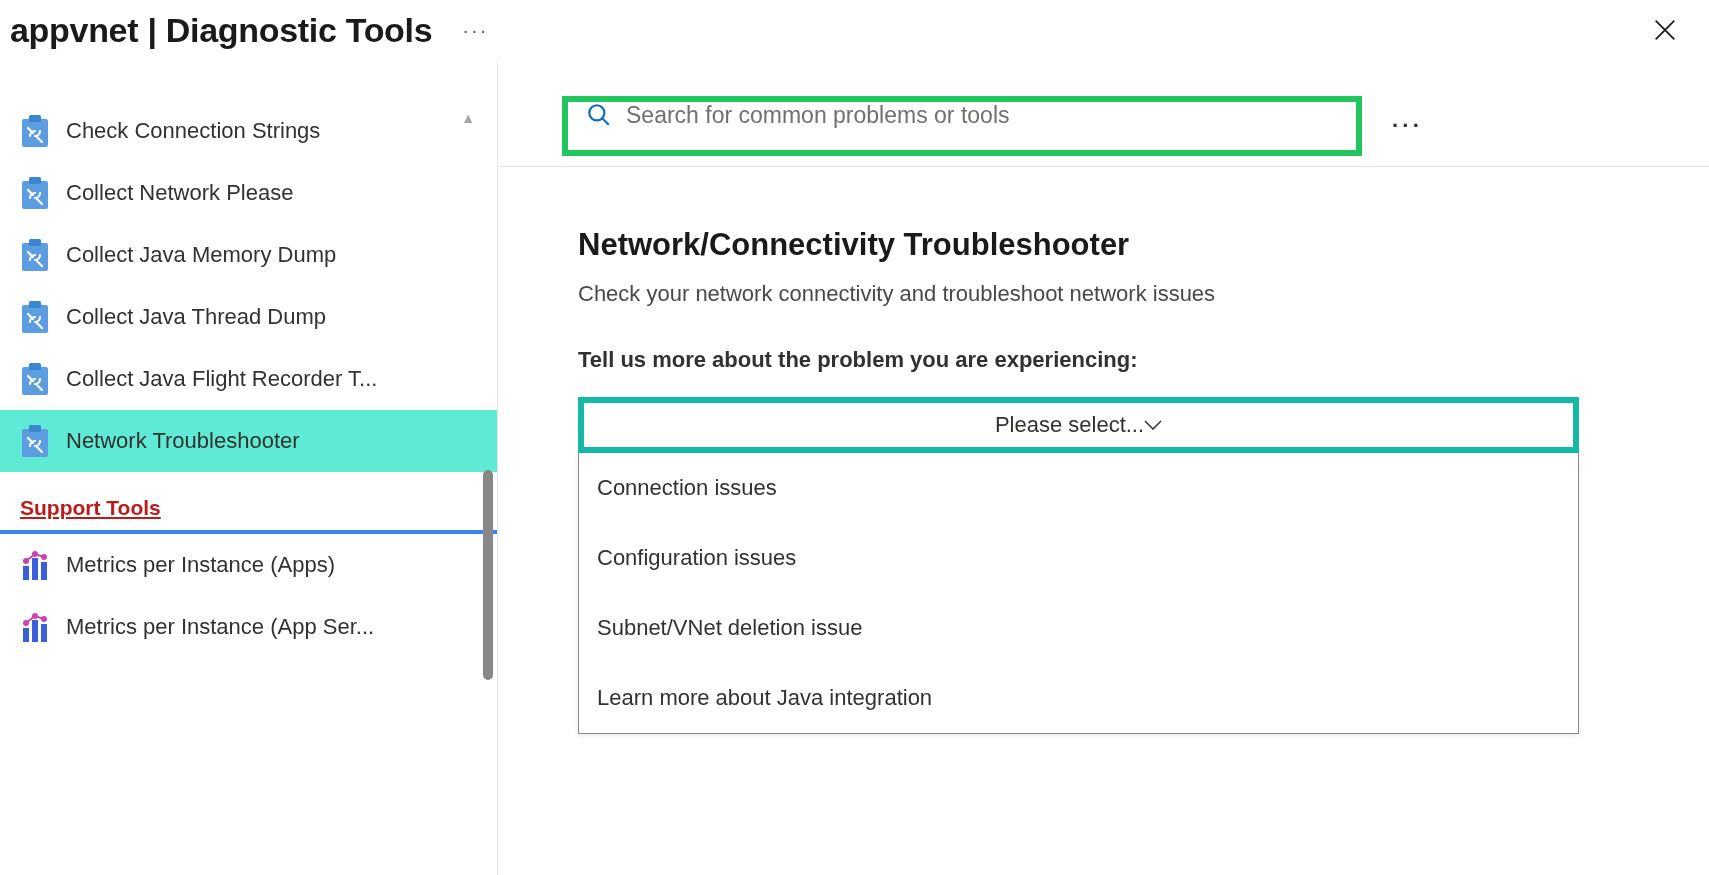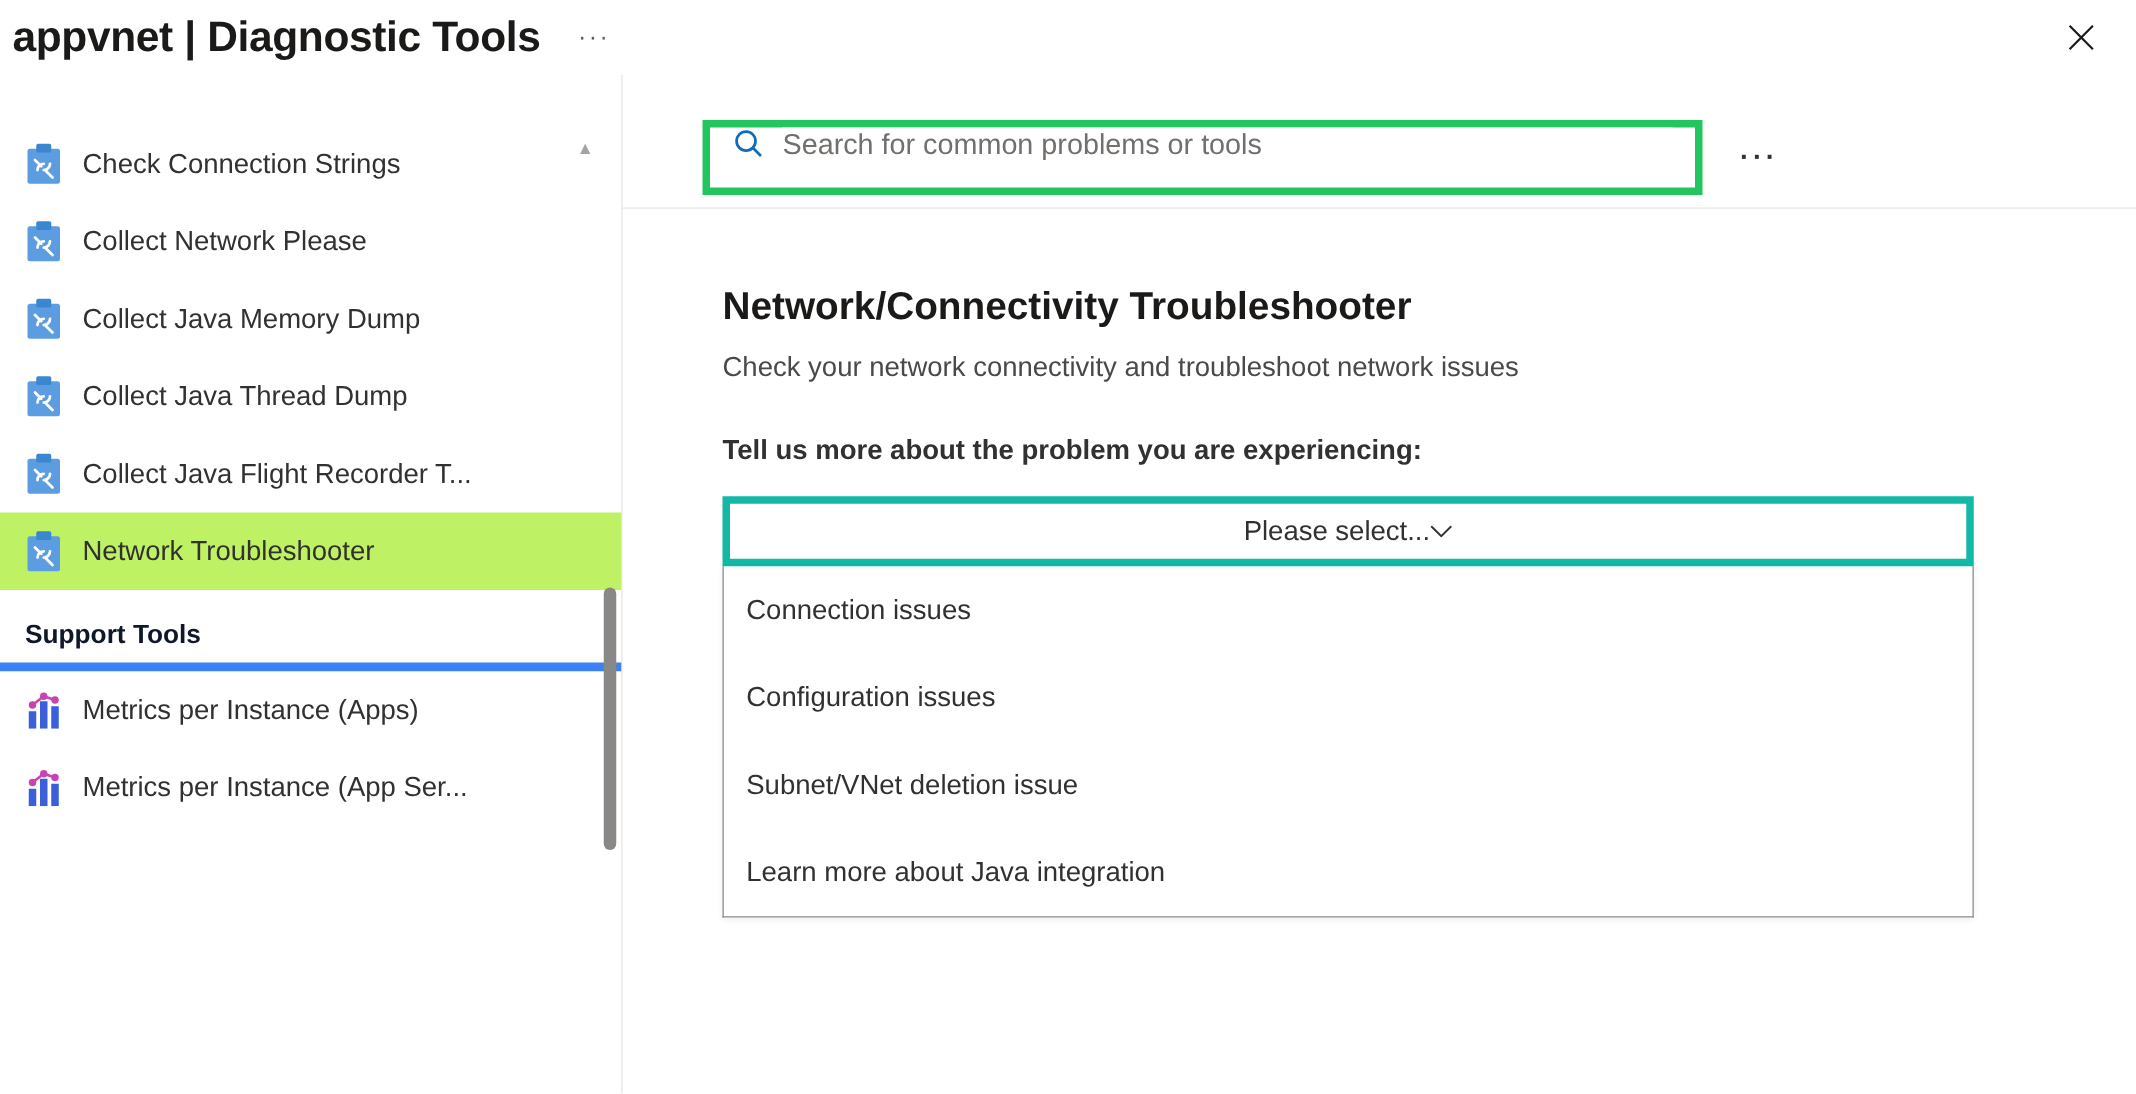--- a/index.html
+++ b/index.html
@@ -64,21 +64,21 @@
       font-size: 14px;
     }
     .sidebar-item {
       display: flex;
       align-items: center;
       padding: 14px 18px 14px 20px;
       cursor: pointer;
       gap: 16px;
     }
     .sidebar-item.selected {
-      background: #bef264;
+      background: #5eead4;
     }
     .item-icon {
       width: 30px;
       height: 34px;
       flex-shrink: 0;
       display: flex;
       align-items: center;
       justify-content: center;
     }
     .tool-icon-svg {
@@ -92,24 +92,25 @@
     .sidebar-item-label {
       font-size: 22px;
       color: #323130;
       white-space: nowrap;
       overflow: hidden;
       text-overflow: ellipsis;
     }
     .section-header {
       font-size: 21px;
       font-weight: 600;
-      color: #0f172a;
+      color: #b91c1c;
       padding: 18px 20px 10px 20px;
-      border-bottom: 7px solid #3b82f6;
+      border-bottom: 4px solid #3b82f6;
       margin-top: 6px;
+      text-decoration: underline;
     }
     .scrollbar-thumb {
       position: absolute;
       right: 4px;
       top: 410px;
       width: 10px;
       height: 210px;
       background: #8a8886;
       border-radius: 5px;
     }

